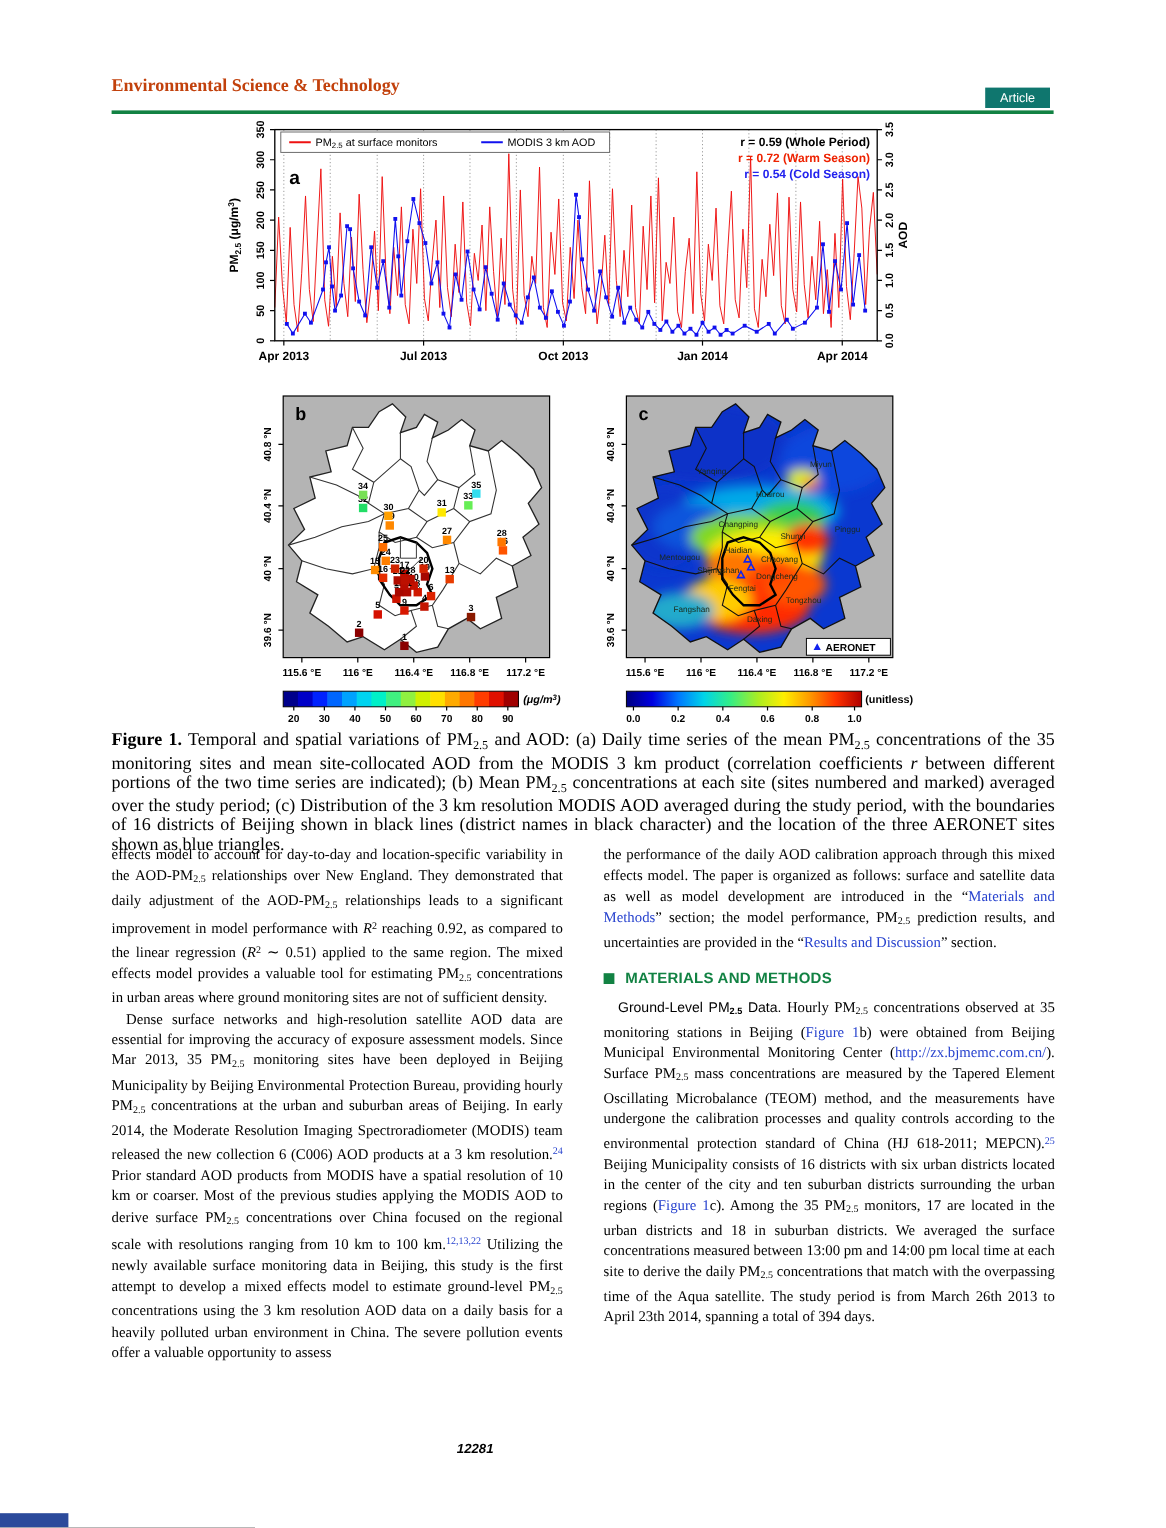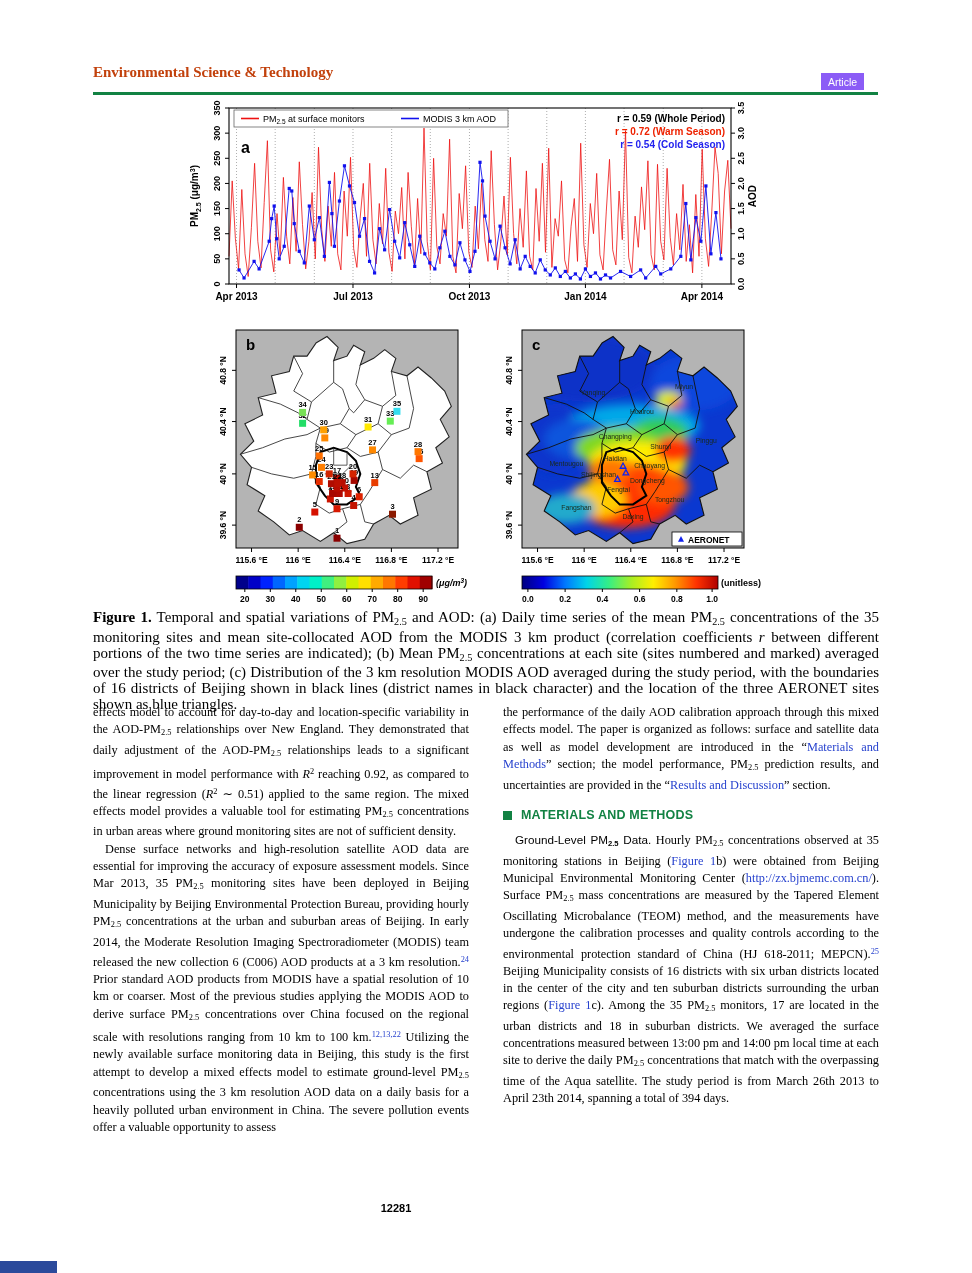--- a/index.html
+++ b/index.html
@@ -1,21 +1,21 @@
 <!DOCTYPE html>
 <html><head>
 <meta charset="utf-8">
 <style>
   html,body{margin:0;padding:0;background:#888;}
   .page{position:relative;width:972px;height:1273px;background:#ffffff;margin:0 auto;
         font-family:"Liberation Serif",serif;color:#000;overflow:hidden;}
   
   .journal-title{position:absolute;left:93px;top:64px;font-family:Liberation Serif, serif;
         font-weight:bold;font-size:15px;color:#c2410c;}
-  .article-badge{position:absolute;left:821px;top:73px;width:43px;height:17px;background:#8b5cf6;
+  .article-badge{position:absolute;left:821px;top:73px;width:54px;height:17px;background:#0f766e;
         color:#fff;font-family:"Liberation Sans",sans-serif;font-size:10.5px;display:flex;
         align-items:center;justify-content:center;}
   .header-rule{position:absolute;left:93px;top:92px;width:785px;height:2.5px;background:#128243;}
   
   .figure-wrap{position:absolute;left:0;top:96px;width:972px;height:512px;}
   .panel-a{position:absolute;left:185px;top:2px;}
   .panel-b{position:absolute;left:196px;top:226px;}
   .panel-c{position:absolute;left:482px;top:226px;}
   
   .caption{position:absolute;left:93px;top:610px;width:786px;font-size:15px;line-height:15.9px;
@@ -34,21 +34,21 @@
   .r-i{font-style:italic;}
   .r-sub{font-size:68%;vertical-align:-0.28em;}
   .r-sup{font-size:68%;vertical-align:0.45em;}
   .r-link{color:#2742CE;}
   .r-linksup{color:#2742CE;font-size:68%;vertical-align:0.45em;}
   .r-hb{font-family:"Liberation Sans",sans-serif;font-weight:normal;font-size:95%;}
   .r-hbsub{font-family:"Liberation Sans",sans-serif;font-weight:bold;font-size:62%;vertical-align:-0.28em;}
   .r-hi{font-family:"Liberation Sans",sans-serif;font-style:italic;font-size:95%;}
   
   .page-number{position:absolute;left:0;top:1202px;width:792px;text-align:center;
-        font-family:"Liberation Sans",sans-serif;font-weight:bold;font-size:11px;}
+        font-family:"Liberation Sans",sans-serif;font-weight:bold;font-size:11px;font-style:italic;}
   .footer-right{position:absolute;left:578px;top:1200px;width:300px;text-align:right;
         font-family:"Liberation Sans",sans-serif;font-size:8.6px;color:#333;line-height:11.5px;}
   .print-mark{position:absolute;left:0;top:1261px;width:57px;height:12px;background:#2B4A9B;}
   svg text{font-family:"Liberation Sans",sans-serif;}
 </style>
 </head>
 <body>
 
 <div class="page">
 

